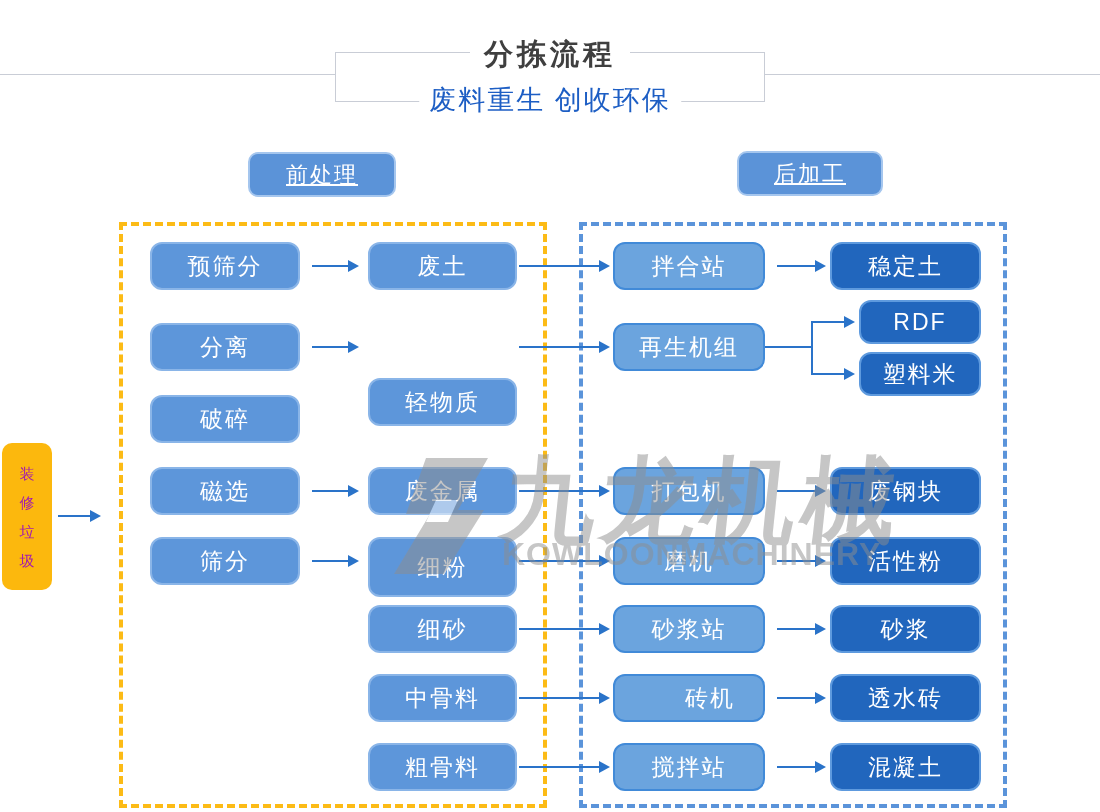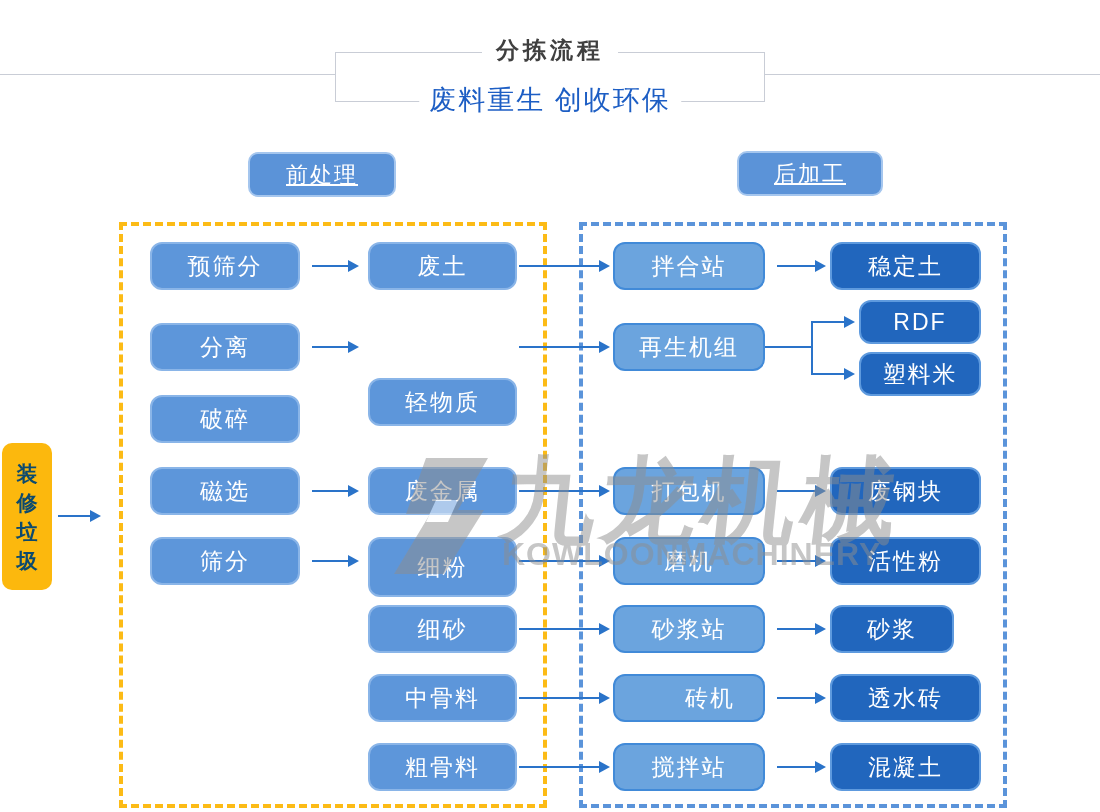--- a/index.html
+++ b/index.html
@@ -4,36 +4,36 @@
 <style>
   html,body{margin:0;padding:0;background:#ffffff;}
   body{font-family:"Liberation Sans","DejaVu Sans",sans-serif;}
   #stage{position:relative;width:1100px;height:812px;background:#ffffff;overflow:hidden;}
 
   
   .hline{position:absolute;left:0;right:0;top:74px;height:1px;background:#c9cdd6;z-index:1;}
   .title-box{position:absolute;left:335px;top:52px;width:428px;height:48px;background:#ffffff;
              border:1px solid #c9cdd6;z-index:2;}
   .main-title{position:absolute;left:50%;top:-18px;transform:translateX(-50%);background:#ffffff;
-              padding:0 14px;font-size:23px;font-weight:bold;color:#3f3f3f;letter-spacing:4px;white-space:nowrap;}
+              padding:0 14px;font-size:29px;font-weight:bold;color:#3f3f3f;letter-spacing:4px;white-space:nowrap;}
   .subtitle{position:absolute;left:50%;bottom:-17px;transform:translateX(-50%);background:#ffffff;
             padding:0 10px;font-size:27px;color:#1d5ec4;letter-spacing:2px;white-space:nowrap;}
 
   
   .section-btn{position:absolute;display:flex;align-items:center;justify-content:center;
                background:#5b93d8;border:2px solid #a5c6ee;border-radius:10px;color:#ffffff;
                font-size:22px;letter-spacing:2px;box-sizing:border-box;z-index:10;text-decoration:underline;}
   .btn-pre{left:248px;top:152px;width:148px;height:45px;}
   .btn-post{left:737px;top:151px;width:146px;height:45px;}
 
   
   .source-box{position:absolute;left:2px;top:443px;width:50px;height:147px;background:#fcb80d;
               border-radius:10px;display:flex;align-items:center;justify-content:center;z-index:10;}
-  .source-box span{display:block;width:24px;word-break:break-all;text-align:center;color:#0c4a6e;
-                   font-size:21px;font-weight:bold;line-height:29px;}
+  .source-box span{display:block;width:24px;word-break:break-all;text-align:center;color:#a21caf;
+                   font-size:15px;font-weight:normal;line-height:29px;}
 
   
   .dash{position:absolute;box-sizing:border-box;z-index:3;}
   .dash-yellow{left:119px;top:222px;width:428px;height:586px;border:4px dashed #fcbb16;}
   .dash-blue{left:579px;top:222px;width:428px;height:586px;border:4px dashed #5b94da;}
 
   
   .node{position:absolute;display:flex;align-items:center;justify-content:center;border-radius:12px;
         color:#ffffff;font-size:23px;letter-spacing:2px;box-sizing:border-box;z-index:10;}
   .n-light{background:#5d96da;border:2px solid #8ab5e8;}
@@ -110,21 +110,21 @@
   <div class="node n-light" style="left:368px;top:537px;width:149px;height:60px;">细粉</div>
   <div class="arrow" style="left:519px;top:560px;width:80px;"></div>
   <div class="node n-mid" style="left:613px;top:537px;width:152px;height:48px;">磨机</div>
   <div class="arrow" style="left:777px;top:560px;width:38px;"></div>
   <div class="node n-dark" style="left:830px;top:537px;width:151px;height:48px;">活性粉</div>
 
   <div class="node n-light" style="left:368px;top:605px;width:149px;height:48px;">细砂</div>
   <div class="arrow" style="left:519px;top:628px;width:80px;"></div>
   <div class="node n-mid" style="left:613px;top:605px;width:152px;height:48px;">砂浆站</div>
   <div class="arrow" style="left:777px;top:628px;width:38px;"></div>
-  <div class="node n-dark" style="left:830px;top:605px;width:124px;height:48px;">砂浆</div>
+  <div class="node n-dark" style="left:830px;top:605px;width:151px;height:48px;">砂浆</div>
 
   <div class="node n-light" style="left:368px;top:674px;width:149px;height:48px;">中骨料</div>
   <div class="arrow" style="left:519px;top:697px;width:80px;"></div>
   <div class="node n-mid" style="left:613px;top:674px;width:152px;height:48px;padding-left:42px;">砖机</div>
   <div class="arrow" style="left:777px;top:697px;width:38px;"></div>
   <div class="node n-dark" style="left:830px;top:674px;width:151px;height:48px;">透水砖</div>
 
   <div class="node n-light" style="left:368px;top:743px;width:149px;height:48px;">粗骨料</div>
   <div class="arrow" style="left:519px;top:766px;width:80px;"></div>
   <div class="node n-mid" style="left:613px;top:743px;width:152px;height:48px;">搅拌站</div>

